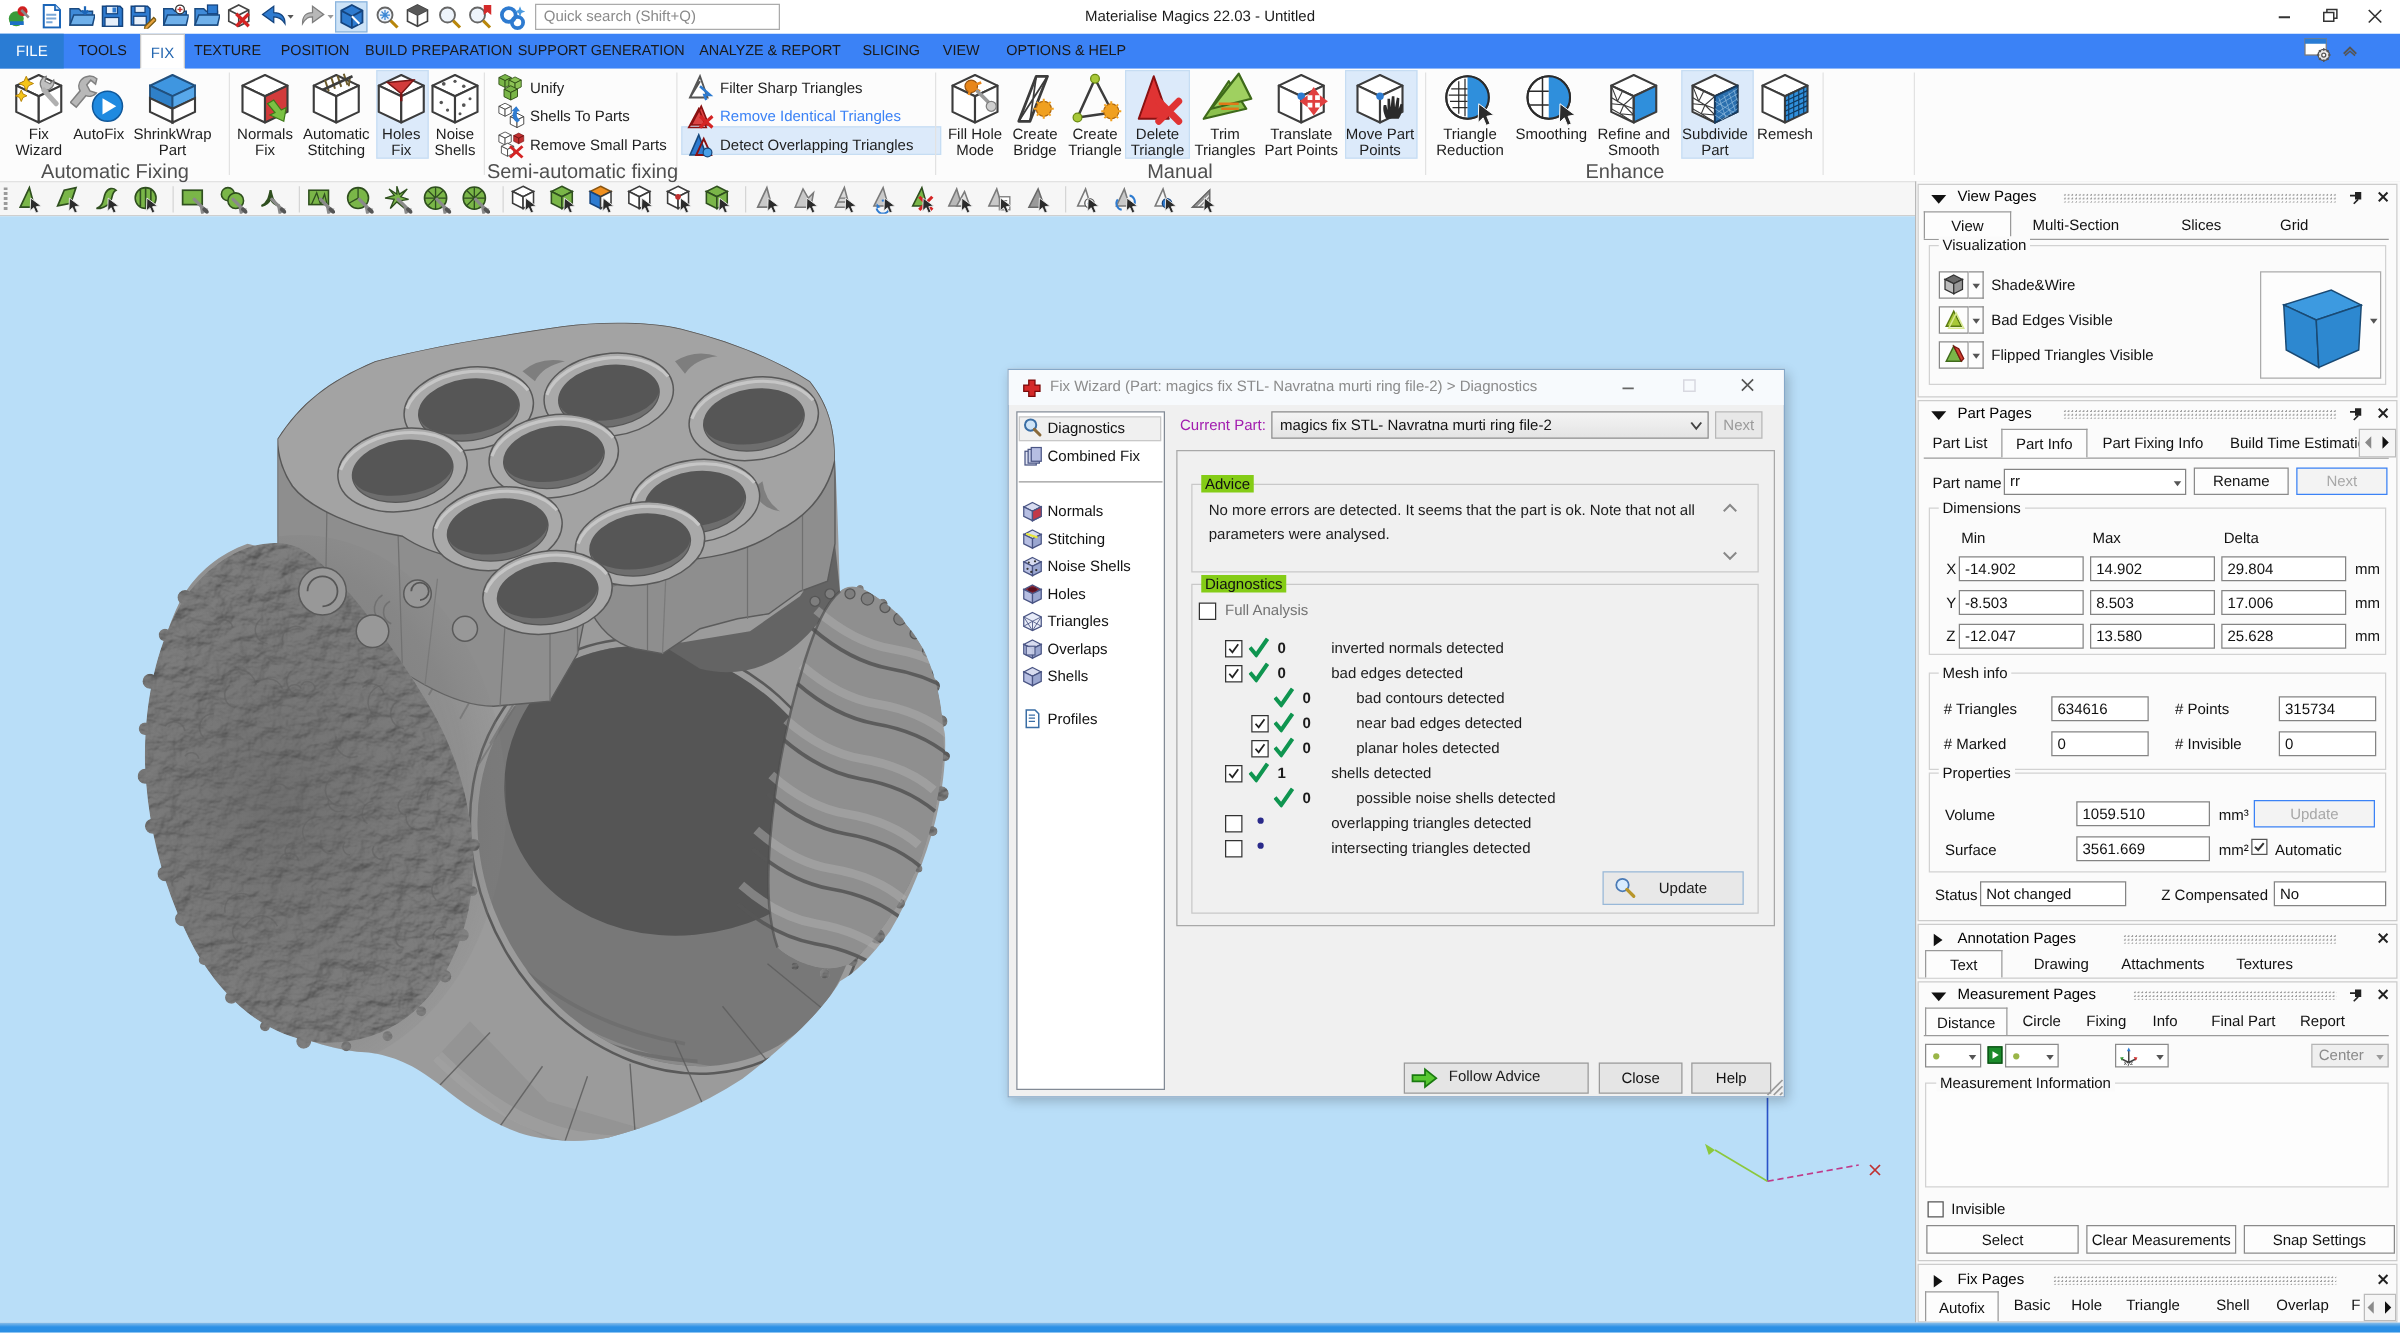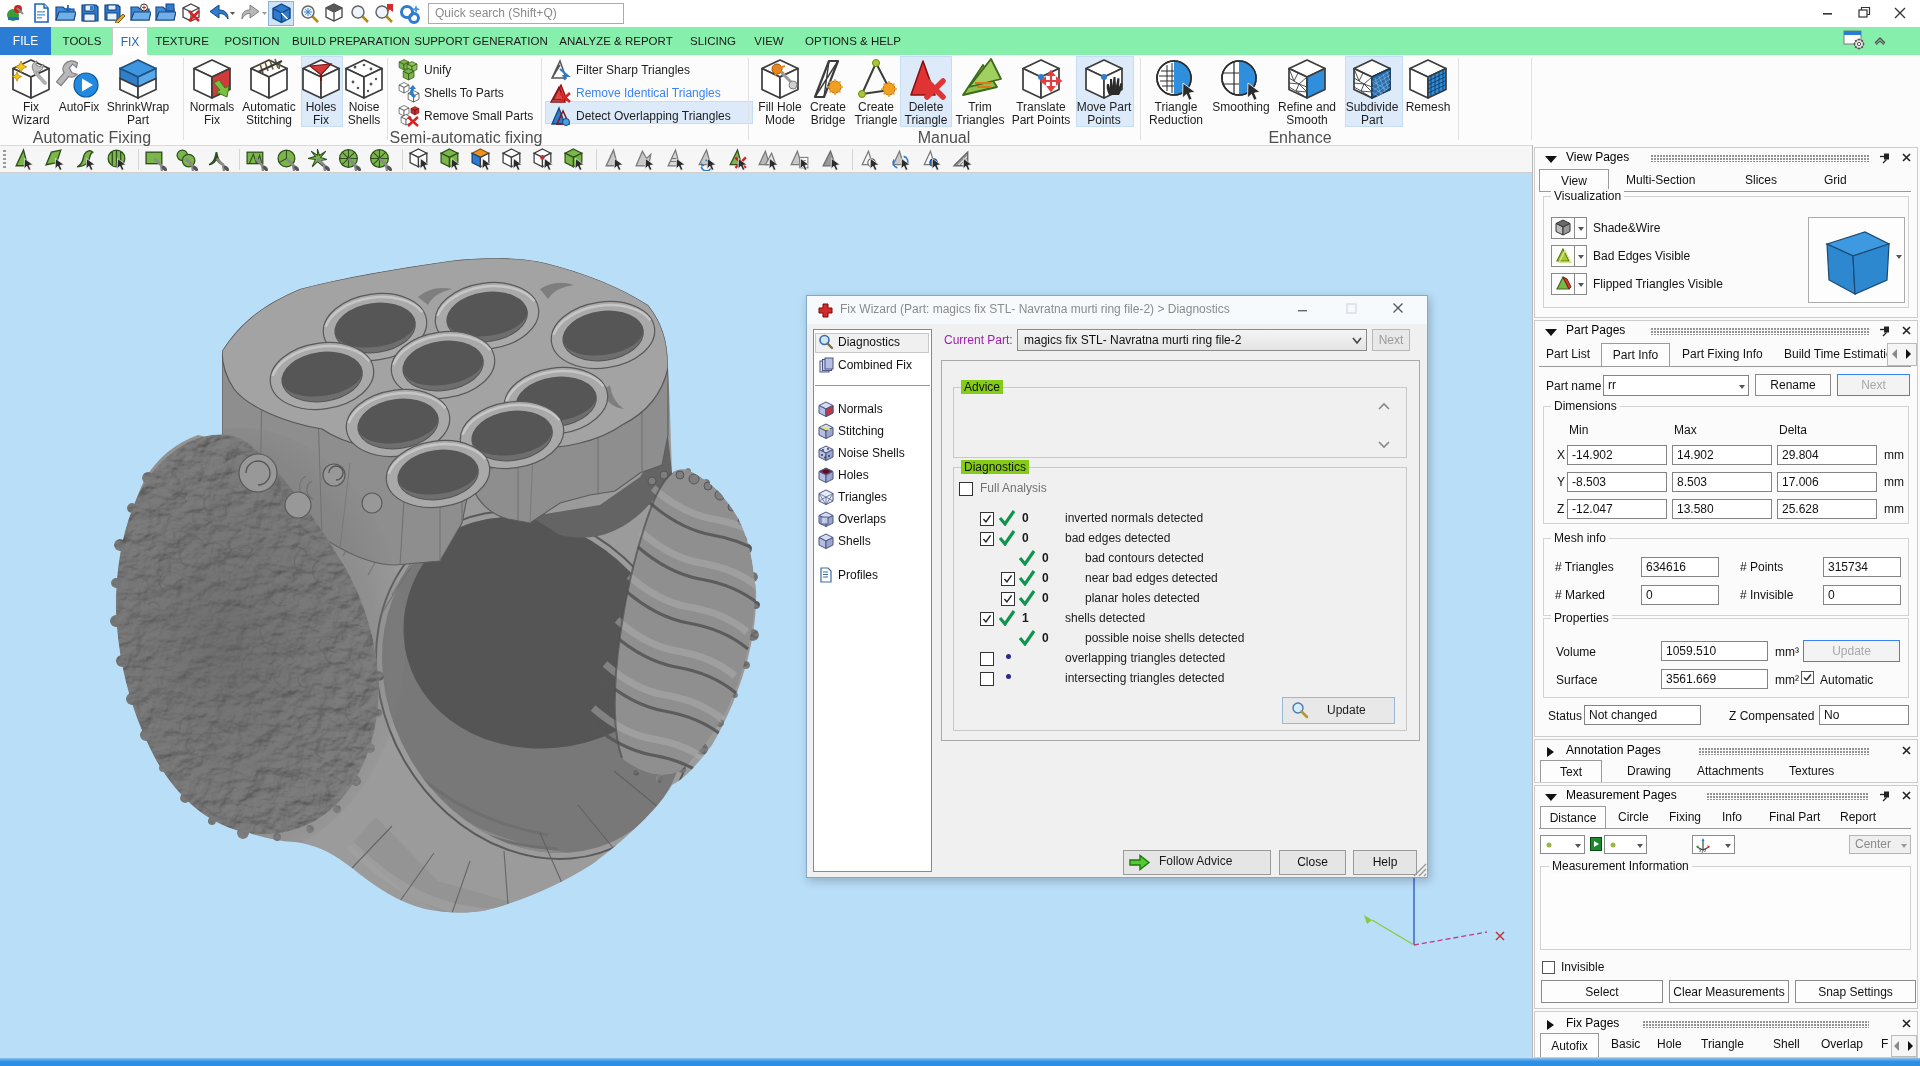--- a/index.html
+++ b/index.html
@@ -1,19 +1,19 @@
 <!DOCTYPE html>
 <html><head>
 <meta charset="utf-8">
 <style>
 * { margin:0; padding:0; box-sizing:border-box; }
 html,body { width:1920px; height:1066px; overflow:hidden; font-family:"Liberation Sans", sans-serif; background:#fff; }
 .abs { position:absolute; }
 #titlebar { position:absolute; left:0; top:0; width:1920px; height:27px; background:#ffffff; }
-#tabrow { position:absolute; left:0; top:27px; width:1920px; height:28px; background:#86efac; }
+#tabrow { position:absolute; left:0; top:27px; width:1920px; height:28px; background:#3b82f6; }
 #ribbon { position:absolute; left:0; top:55px; width:1920px; height:91px; background:#fcfcfc; border-bottom:1px solid #d9d9d9; }
 #toolbar2 { position:absolute; left:0; top:146px; width:1532px; height:27px; background:#f6f6f6; border-bottom:1px solid #cfcfcf; }
 #viewport { position:absolute; left:0; top:173px; width:1532px; height:885px; background:#b9def8; overflow:hidden; }
 #rightpanel { position:absolute; left:1532px; top:145px; width:388px; height:913px; background:#fafafa; border-left:1px solid #b8b8b8; }
 #bottombar { position:absolute; left:0; top:1058px; width:1920px; height:8px; background:linear-gradient(#8ec0e8,#2b90e6 45%,#2b8fe4); }
 #dialog { position:absolute; left:806px; top:295px; width:622px; height:583px; background:#f0f0f0; border:1px solid #86a8c8; box-shadow:2px 3px 9px rgba(0,0,0,0.22); }
 .tab { position:absolute; top:0; height:28px; line-height:28px; font-size:12px; color:#1a1a1a; text-align:center; }
 .ribbonlabel { position:absolute; font-size:16px; color:#4f4f4f; text-align:center; }
 .biglabel { position:absolute; font-size:12px; color:#1e1e1e; text-align:center; line-height:13px; }
 .rsep { position:absolute; top:3px; width:1px; height:82px; background:#e2e2e2; }
@@ -110,20 +110,21 @@
       <circle cx="9" cy="9" r="6" fill="#eef4fb" stroke="#666" stroke-width="1.5"></circle>
       <path d="M13.5 13.5 L19 19" stroke="#b8860b" stroke-width="2.5"></path>
       <path d="M14 1 h6 v8 l-3 -2.5 l-3 2.5 Z" fill="#d42a2a"></path>
     </svg>
 <svg class="abs" style="left:399px;top:3px" width="22" height="22" viewBox="0 0 22 22">
       <circle cx="8" cy="9" r="5.5" fill="none" stroke="#2e7bd0" stroke-width="3"></circle>
       <circle cx="15" cy="15" r="4.5" fill="none" stroke="#2e7bd0" stroke-width="3"></circle>
       <path d="M17 2 l1.2 3 l3 1.2 l-3 1.2 l-1.2 3 l-1.2 -3 l-3 -1.2 l3 -1.2 Z" fill="#4a9adf"></path>
     </svg>
 <div class="abs" style="left:428px;top:3px;width:196px;height:21px;background:#fff;border:1px solid #ababab;font-size:12px;color:#8a8a8a;line-height:19px;padding-left:6px">Quick search (Shift+Q)</div>
+<div class="abs" style="left:720px;top:0;width:480px;height:27px;text-align:center;font-size:12px;color:#1b1b1b;line-height:26px">Materialise Magics 22.03 - Untitled</div>
 <svg class="abs" style="left:1820px;top:6px" width="16" height="14" viewBox="0 0 16 14">
       <rect x="3" y="7" width="9" height="1.6" fill="#333"></rect>
     </svg>
 <svg class="abs" style="left:1856px;top:6px" width="16" height="14" viewBox="0 0 16 14">
       <rect x="3" y="4" width="8" height="7" fill="none" stroke="#333" stroke-width="1.2"></rect>
       <path d="M5.5 4 V1.5 H13.5 V8.5 H11" fill="none" stroke="#333" stroke-width="1.2"></path>
     </svg>
 <svg class="abs" style="left:1892px;top:5px" width="16" height="16" viewBox="0 0 16 16">
       <path d="M3 3 L13 13 M13 3 L3 13" stroke="#333" stroke-width="1.3"></path>
     </svg>
@@ -1260,20 +1261,21 @@
 <div class="abs" style="left:8px;top:89px;width:115px;height:1px;background:#999"></div>
 <div class="abs" style="left:137px;top:37px;font-size:12px;color:#a21caf">Current Part:</div>
 <div class="abs" style="left:210px;top:33px;width:350px;height:22px;background:linear-gradient(#f4f4f4,#e4e4e4);border:1px solid #8a8a8a;font-size:12px;color:#111;line-height:20px;padding-left:6px">magics fix STL- Navratna murti ring file-2</div>
 <svg class="abs" style="left:544px;top:40px" width="12" height="9" viewBox="0 0 12 9">
       <path d="M2 2 L6 7 L10 2" fill="none" stroke="#444" stroke-width="1.6"></path>
     </svg>
 <div class="btnd" style="left:565px;top:33px;width:38px;height:22px;line-height:21px;background:#e8e8e8;border-color:#b8b8b8;color:#9a9a9a;font-size:12px">Next</div>
 <div class="abs" style="left:134px;top:64px;width:479px;height:381px;background:#f0f0f0;border:1px solid #a8a8a8"></div>
 <div class="gbox" style="left:146px;top:91px;width:454px;height:71px;border-color:#c8c8c8"></div>
 <div class="glabel" style="left:154px;top:84px;font-size:12px">Advice</div>
+<div class="abs" style="left:160px;top:103px;width:436px;font-size:12px;color:#1b1b1b;line-height:19px">No more errors are detected. It seems that the part is ok. Note that not all<br>parameters were analysed.</div>
 <svg class="abs" style="left:570px;top:106px" width="14" height="10" viewBox="0 0 14 10">
       <path d="M2 7 L7 2 L12 7" fill="none" stroke="#888" stroke-width="1.6"></path>
     </svg>
 <svg class="abs" style="left:570px;top:143px" width="14" height="10" viewBox="0 0 14 10">
       <path d="M2 3 L7 8 L12 3" fill="none" stroke="#888" stroke-width="1.6"></path>
     </svg>
 <div class="gbox" style="left:146px;top:171px;width:454px;height:264px;border-color:#c8c8c8"></div>
 <div class="glabel" style="left:154px;top:164px;font-size:12px">Diagnostics</div>
 <div class="abs" style="left:152px;top:186px;width:14px;height:14px;background:#fff;border:1px solid #333"></div>
 <div class="abs" style="left:173px;top:185px;font-size:12px;color:#737373">Full Analysis</div>

